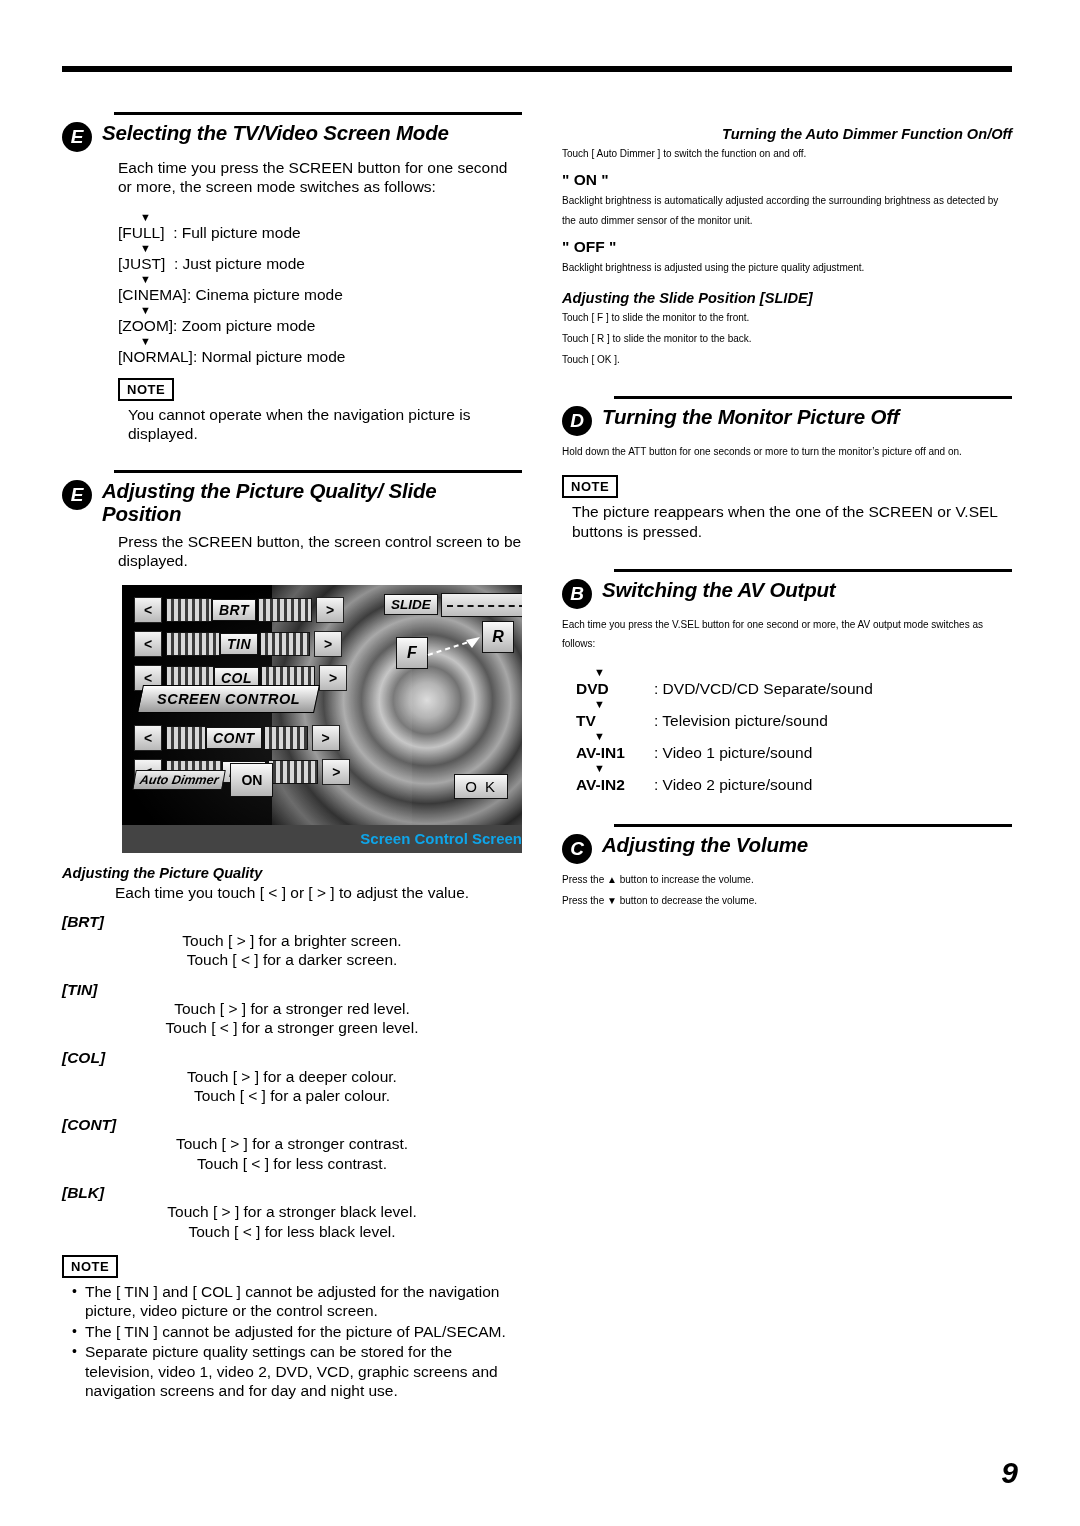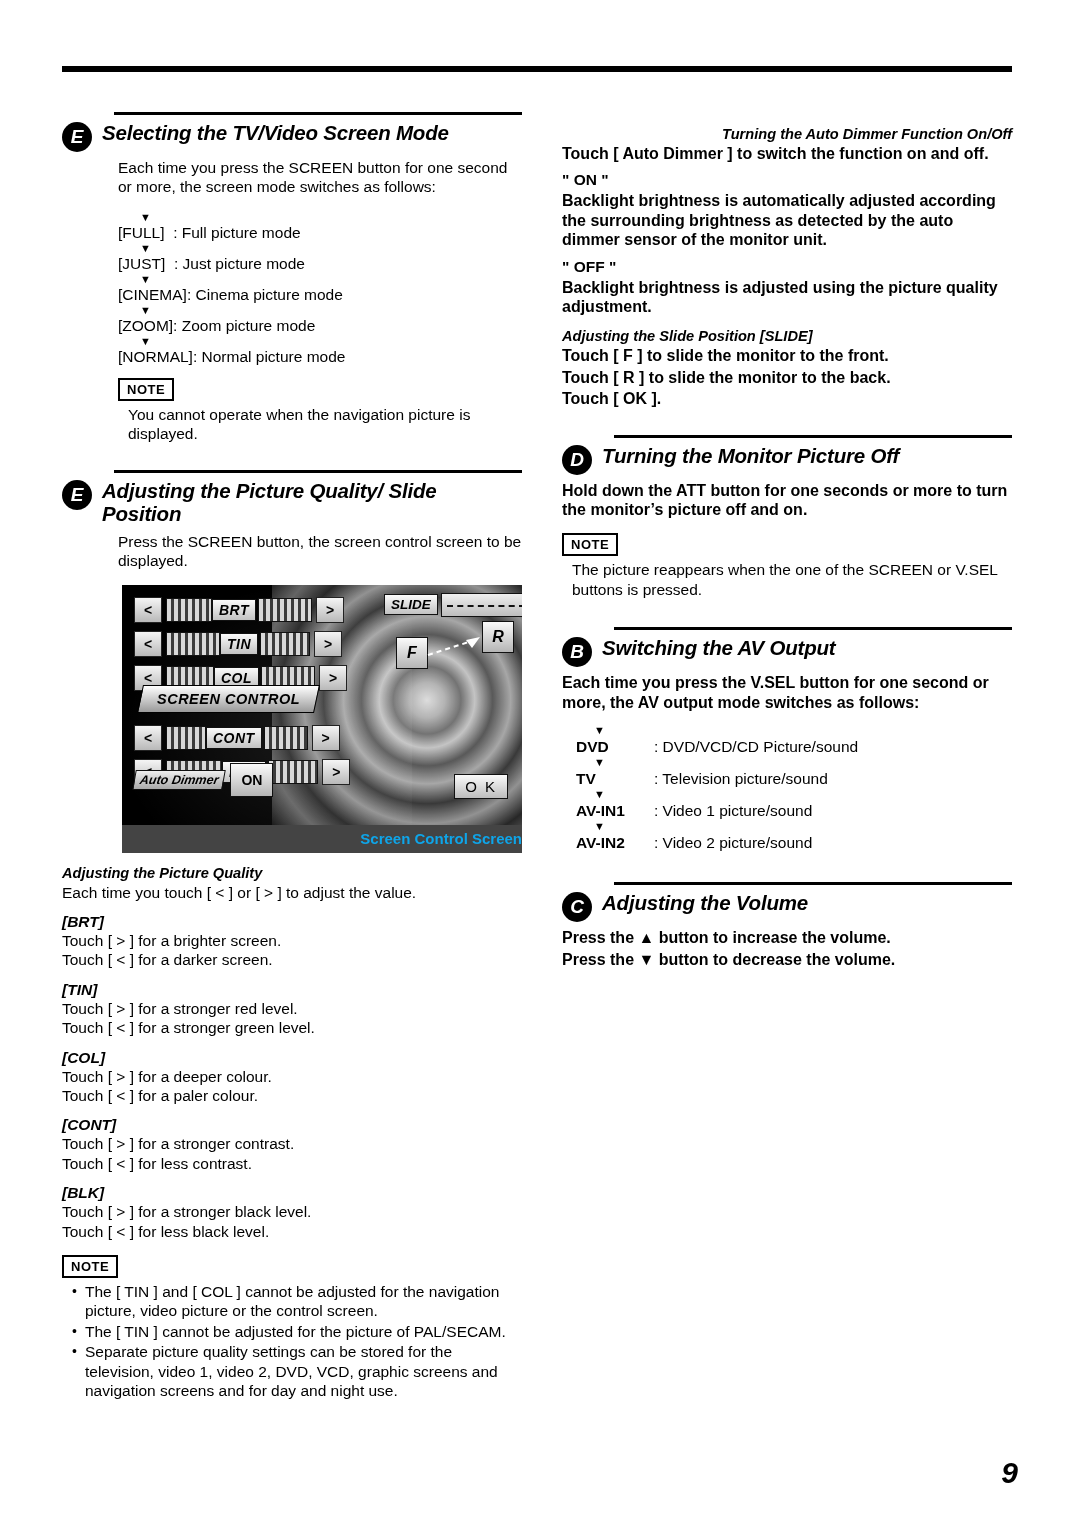--- a/index.html
+++ b/index.html
@@ -95,24 +95,23 @@
   }
 
   .sub-head {
     font-size: 14.6px;
     font-weight: bold;
     font-style: italic;
     margin: 12px 0 2px 0;
   }
 
   p.rbody {
-    font-size: 16px;
+    font-size: 10px;
     line-height: 19.4px;
     margin: 2px 0 0 0;
-    font-weight: bold;
   }
 
   .bold-quote {
     font-size: 15.5px;
     font-weight: bold;
     margin: 8px 0 1px 0;
   }
 
   
   .flow {
@@ -324,20 +323,21 @@
   
   .itm-head {
     font-size: 15.5px;
     font-weight: bold;
     font-style: italic;
     margin-top: 11px;
   }
   .itm-line {
     font-size: 15.5px;
     line-height: 19.4px;
+    text-align: center;
   }
   .bullets {
     margin-top: 4px;
     padding-left: 66px;
   }
   .bullet {
     position: relative;
     font-size: 15.5px;
     line-height: 19.4px;
     padding-left: 13px;
@@ -561,21 +561,21 @@
         <span class="badge">B</span>
         <span class="sec-title">Switching the AV Output</span>
       </div>
     </div>
     <p class="rbody" style="margin-top:6px;">Each time you press the V.SEL button for one second or more, the AV output mode switches as follows:</p>
 
     <div class="avlist">
       <div class="arrow">▼</div>
       <div class="avrow">
         <span class="k">DVD</span>
-        <span>: DVD/VCD/CD Picture/sound</span>
+        <span>: DVD/VCD/CD Separate/sound</span>
       </div>
       <div class="arrow">▼</div>
       <div class="avrow">
         <span class="k">TV</span>
         <span>: Television picture/sound</span>
       </div>
       <div class="arrow">▼</div>
       <div class="avrow">
         <span class="k">AV-IN1</span>
         <span>: Video 1 picture/sound</span>

